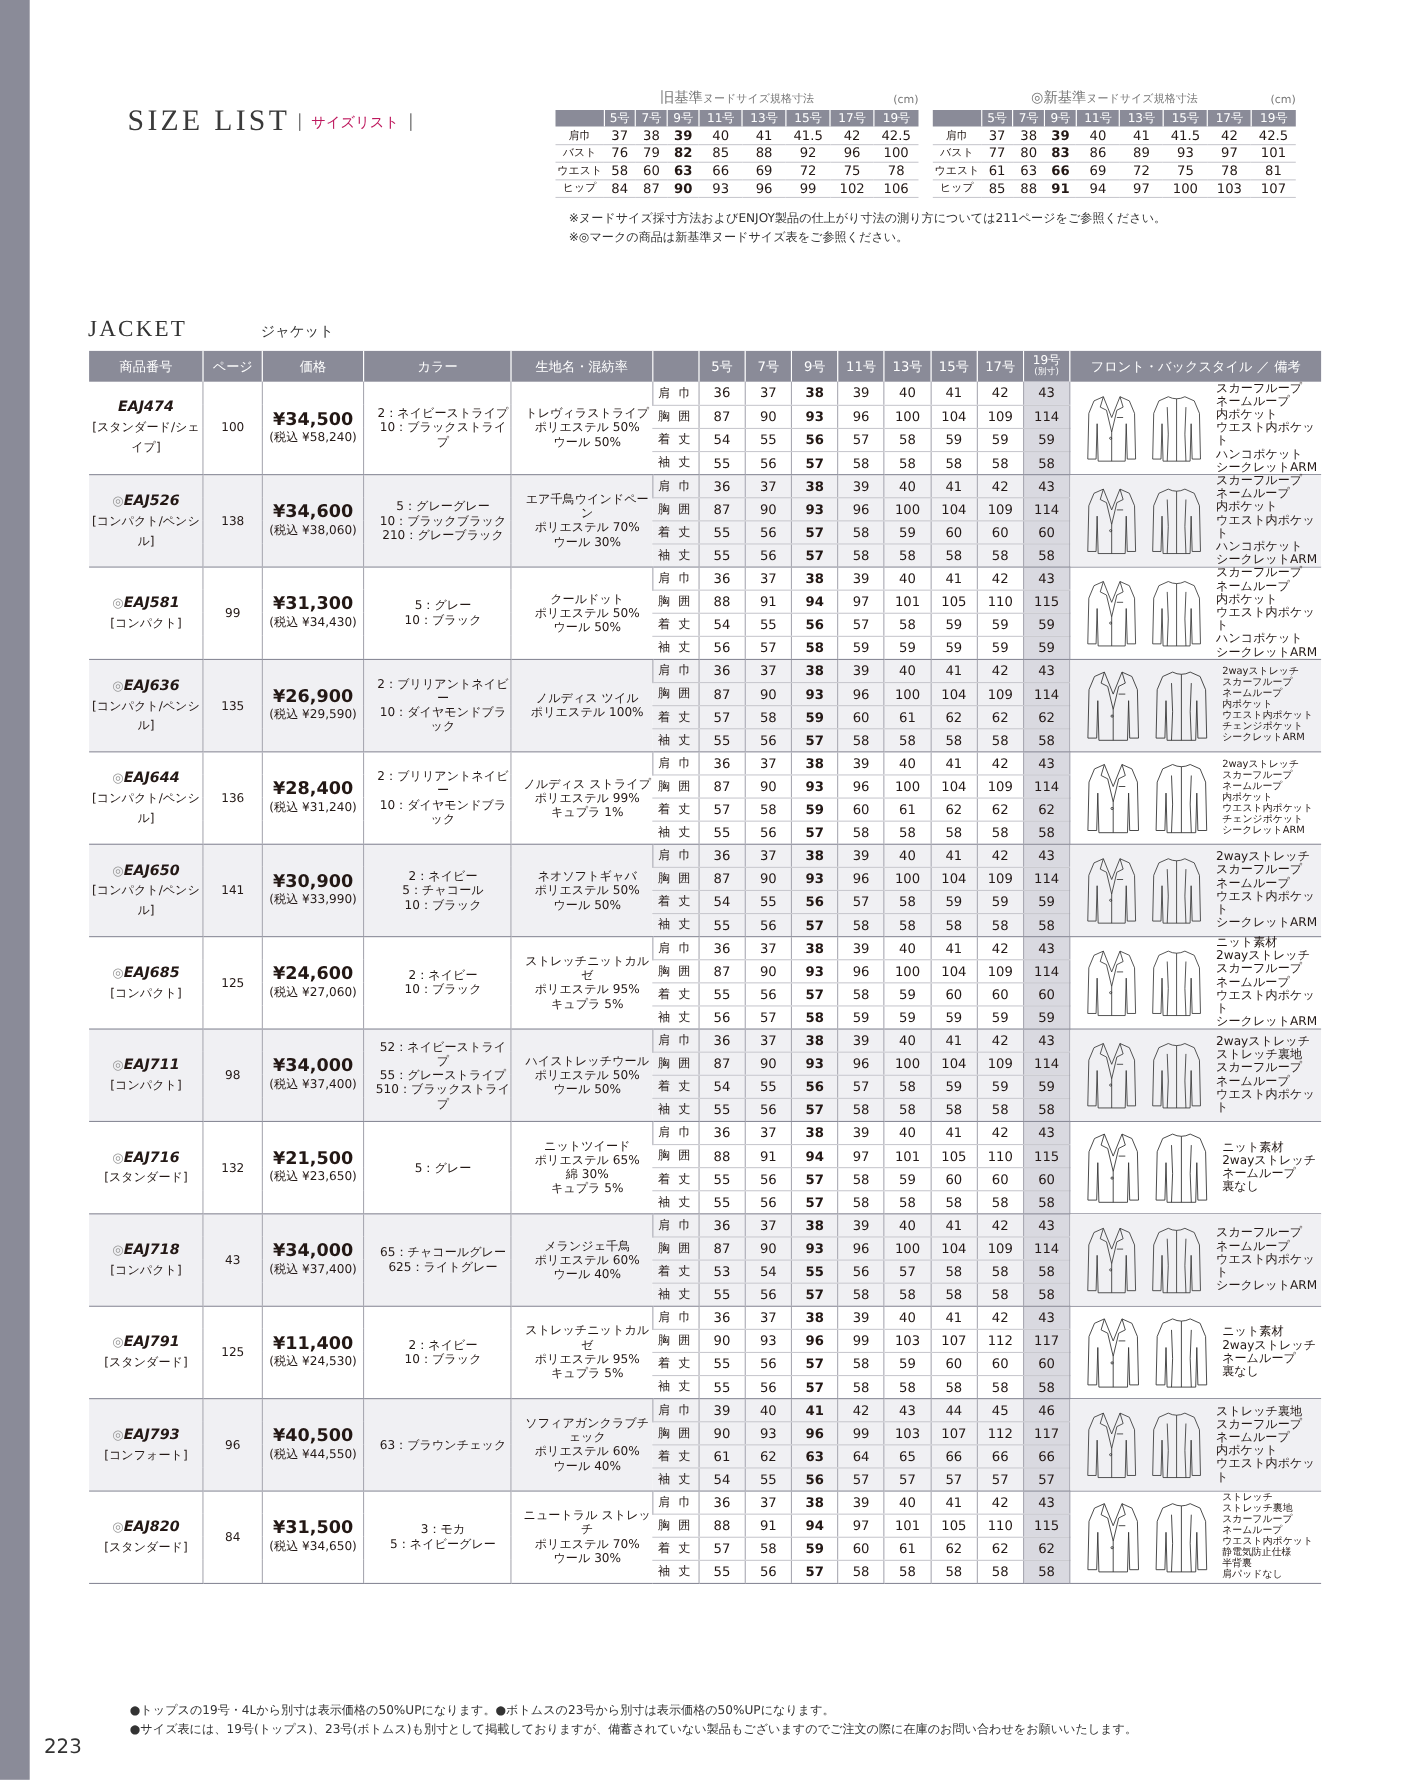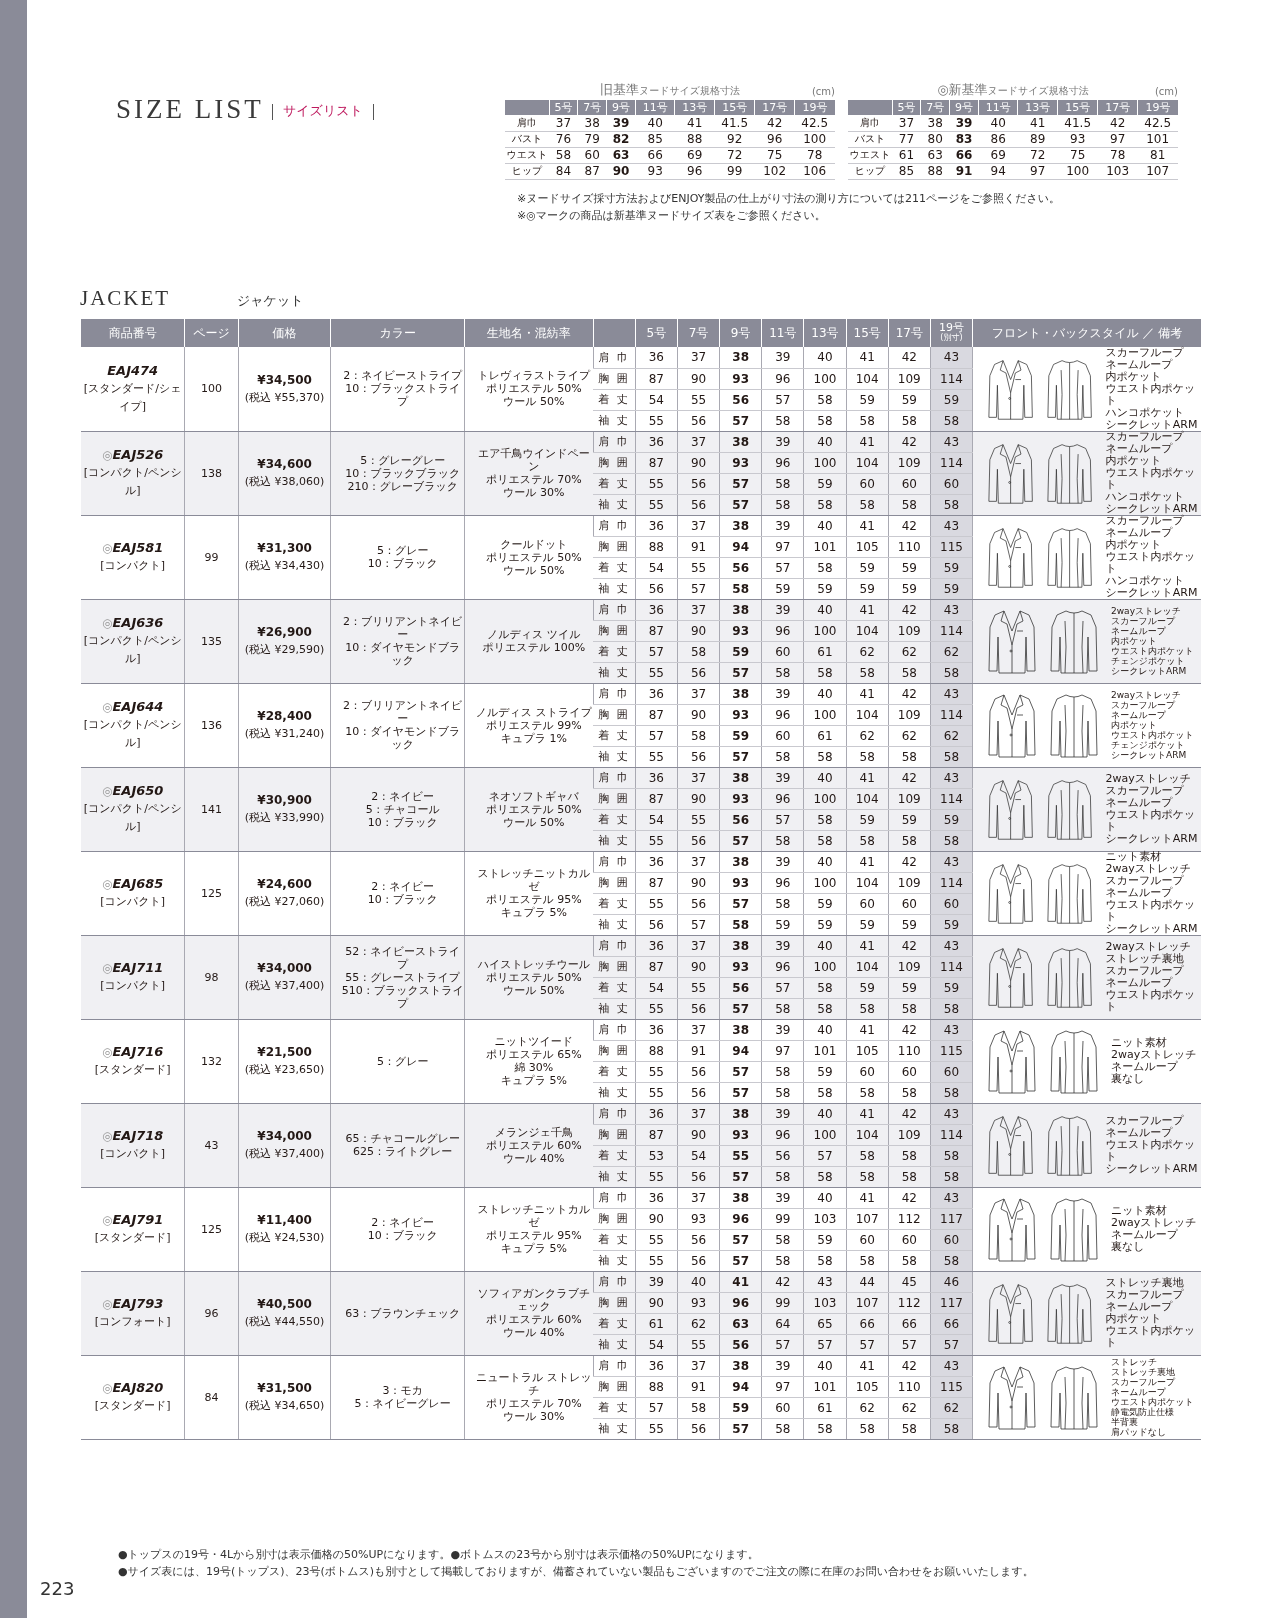--- a/index.html
+++ b/index.html
@@ -30,21 +30,21 @@
   table.main td { border-left: 1px solid #a9a9b2; padding: 0; text-align: center; height: 21px; font-size: 12px; border-bottom: 1px solid #c9c9cf; }
   table.main td:first-child { border-left: none; }
   table.main tr.grp td.info, table.main tr.grp td.style { border-bottom: 1px solid #8a8b98; }
   table.main tr.last td { border-bottom: 1px solid #8a8b98; }
   table.main td.info { vertical-align: middle; font-size: 11px; }
   table.main td.code { line-height: 18px; }
   table.main td.code .c { font-weight: bold; font-size: 13px; font-style: italic; }
   table.main td.code .c .mk { font-weight: normal; color: #999; font-size: 12px; }
   table.main td.code .t { font-size: 11px; }
   table.main td.price { line-height: 17px; }
-  table.main td.price .p { font-weight: bold; font-size: 12px; }
+  table.main td.price .p { font-weight: bold; font-size: 16px; }
   table.main td.price .ti { font-size: 11px; }
   table.main td.colors, table.main td.fabric { text-align: center; padding-left: 10px; line-height: 13px; font-size: 11px; }
   table.main td.mlabel { font-size: 11px; letter-spacing: 2px; }
   table.main td.b { font-weight: bold; }
   table.main td.s19 { background: #d9d9e0; }
   table.main tr.shade td.info, table.main tr.shade td.m, table.main tr.shade td.style { background: #f0f0f3; }
   table.main tr.shade td.s19 { background: #d9d9e0; }
   table.main td.style { text-align: left; vertical-align: middle; position: relative; }
   .style-wrap { display: flex; align-items: center; height: 80px; padding-left: 14px; }
   .sketch { width: 50px; height: 68px; margin-right: 12px; }
@@ -233,21 +233,21 @@
   </thead>
   <tbody id="main-body">
       <tr class="grp">
         <td class="info code" rowspan="4">
           <div class="c"><span>EAJ474</span></div>
           <div class="t">[スタンダード/シェイプ]</div>
         </td>
         <td class="info" rowspan="4">100</td>
         <td class="info price" rowspan="4">
           <div class="p">¥34,500</div>
-          <div class="ti">(税込 ¥55,370)</div>
+          <div class="ti">(税込 ¥58,240)</div>
         </td>
         <td class="info colors" rowspan="4">
           <div>2：ネイビーストライプ</div>
           <div>10：ブラックストライプ</div>
         </td>
         <td class="info fabric" rowspan="4">
           <div>トレヴィラストライプ</div>
           <div>ポリエステル 50%</div>
           <div>ウール 50%</div>
         </td>

